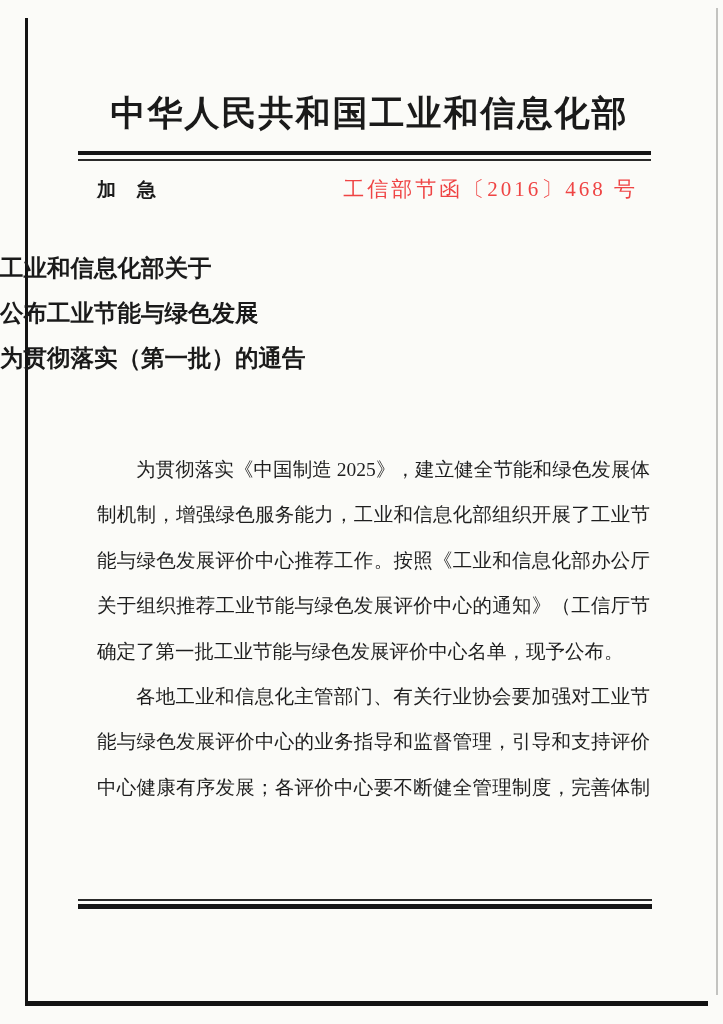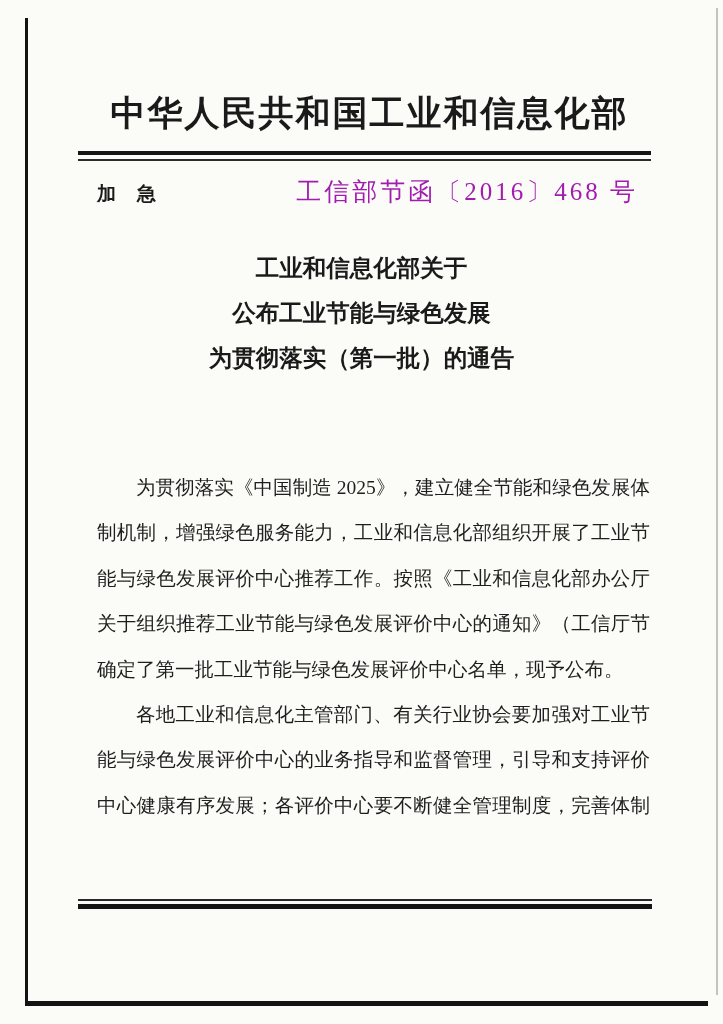--- a/index.html
+++ b/index.html
@@ -46,34 +46,33 @@
   
   .meta-row {
     position: absolute; left: 97px; top: 175px; width: 541px;
     display: flex; justify-content: space-between; align-items: baseline; gap: 9px;
   }
   .urgency {
     font-size: 19px; font-weight: bold; letter-spacing: 1px;
     color: #1a1a1a; white-space: nowrap;
   }
   .doc-number {
-    font-size: 25px; letter-spacing: 3px;
-    color: #a21caf; white-space: nowrap;
+    font-size: 21px; letter-spacing: 3px;
+    color: #ef4444; white-space: nowrap;
   }
   
   .doc-title {
     position: absolute; left: 0; top: 246px; width: 723px;
-    text-align: center;
     font-size: 23.5px; font-weight: bold;
     line-height: 45px;
     color: #1a1a1a;
   }
   
   .body-block {
-    position: absolute; left: 97px; top: 465px; width: 553px;
+    position: absolute; left: 97px; top: 447px; width: 553px;
     font-size: 19.5px;
     color: #1e1e1e;
   }
   .body-line {
     line-height: 45.4px;
     height: 45.4px;
     text-align: justify;
     text-align-last: justify;
     text-justify: inter-character;
     white-space: nowrap;

